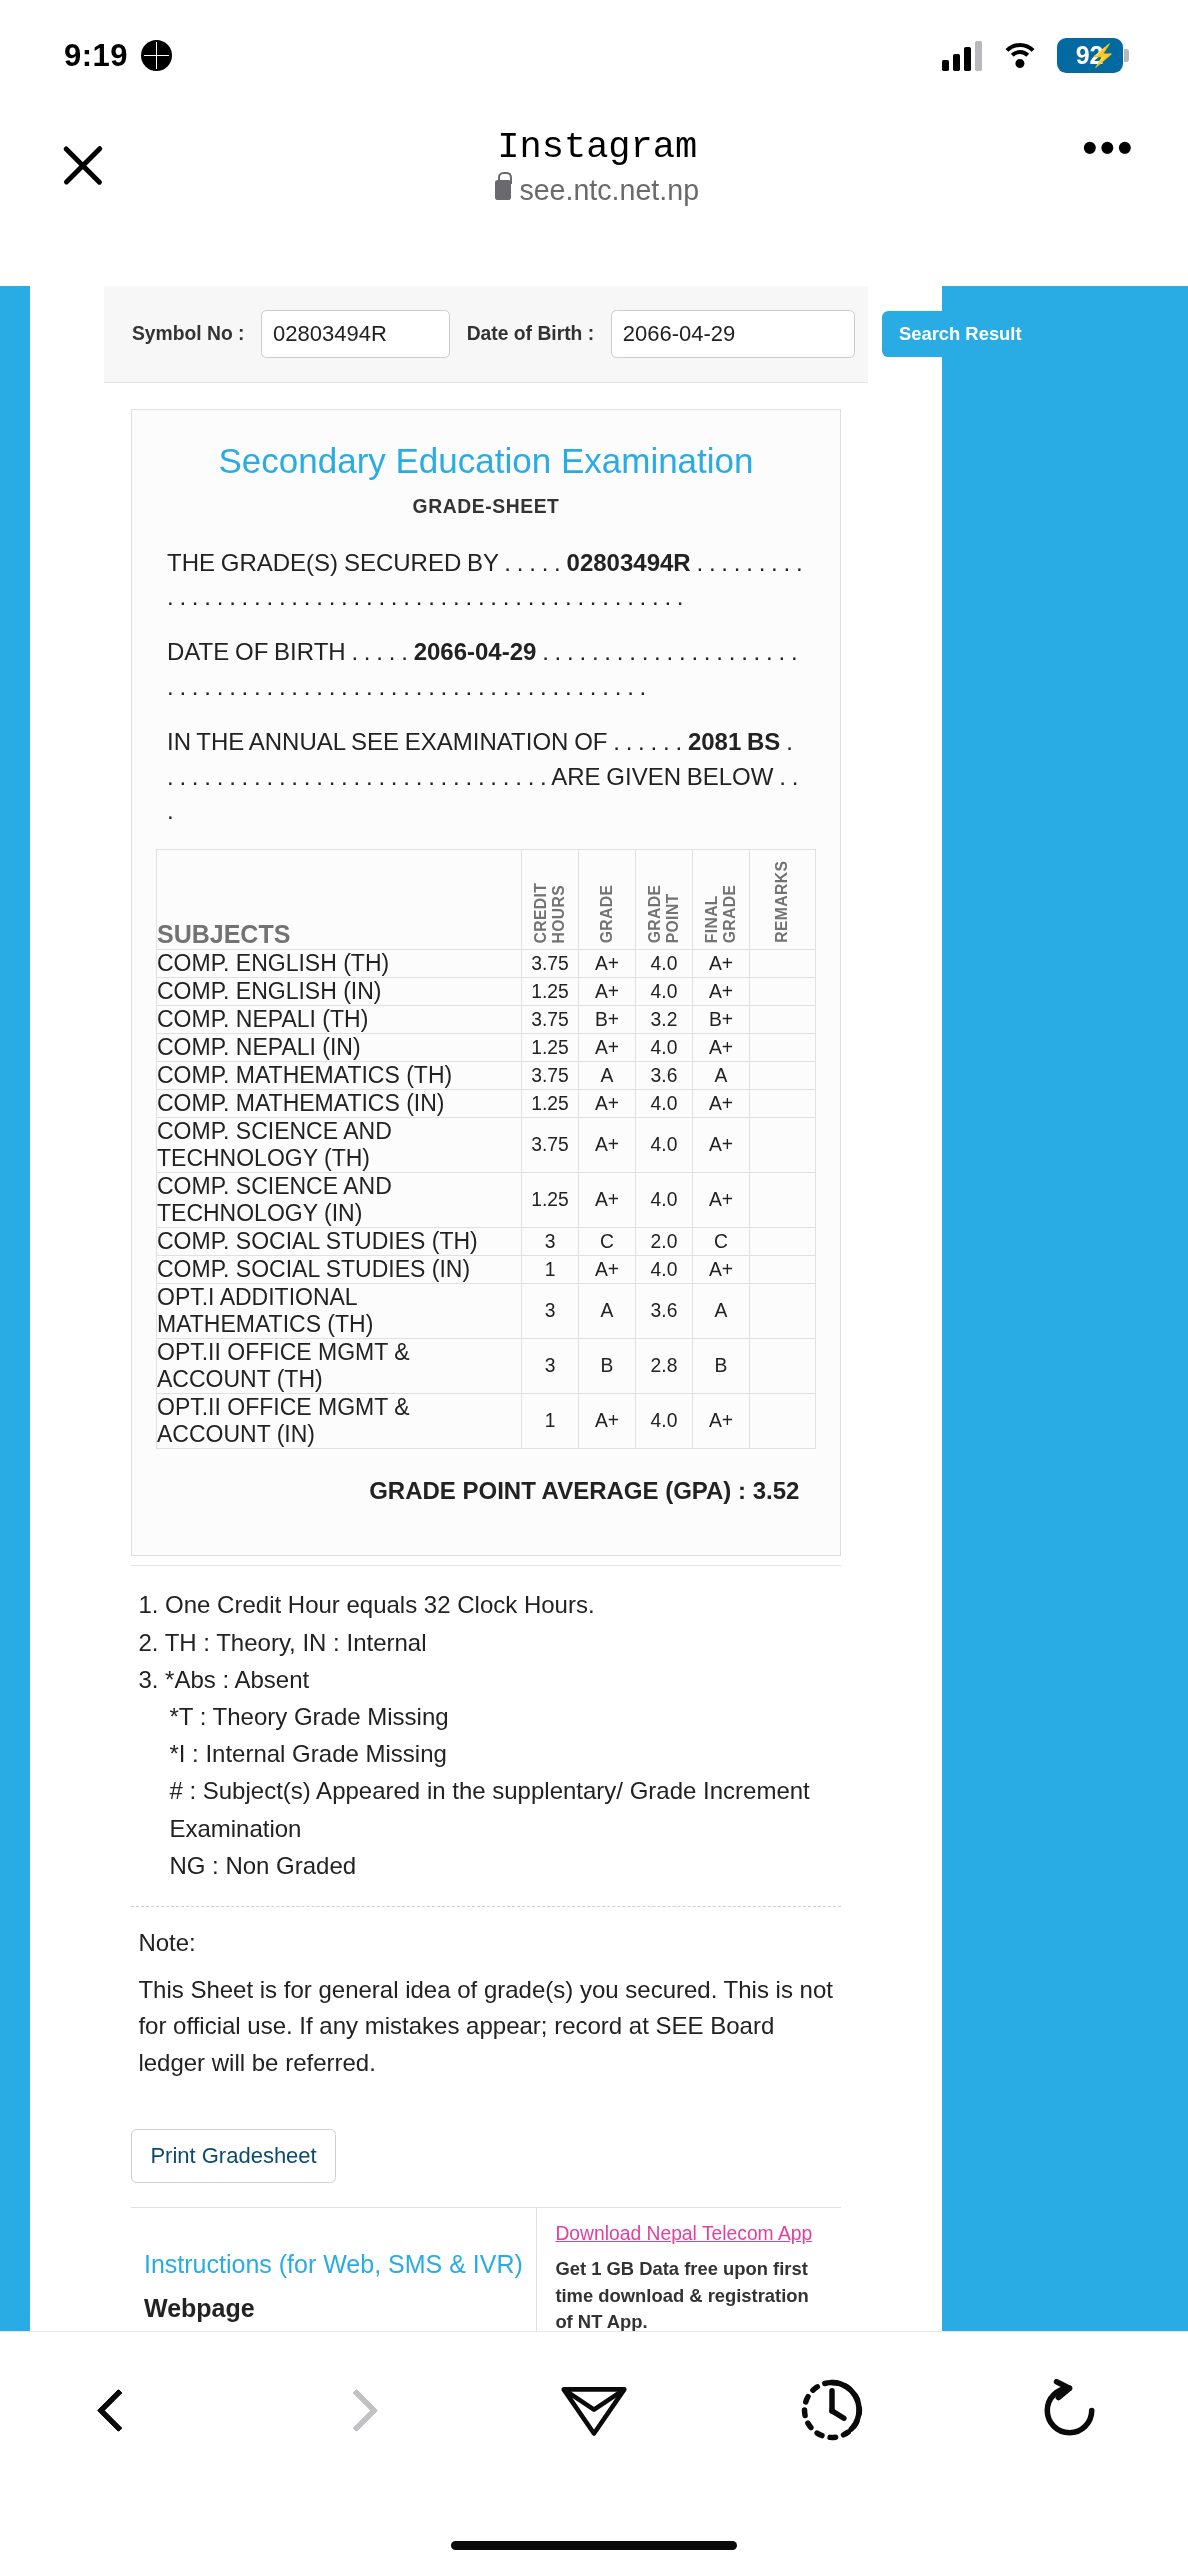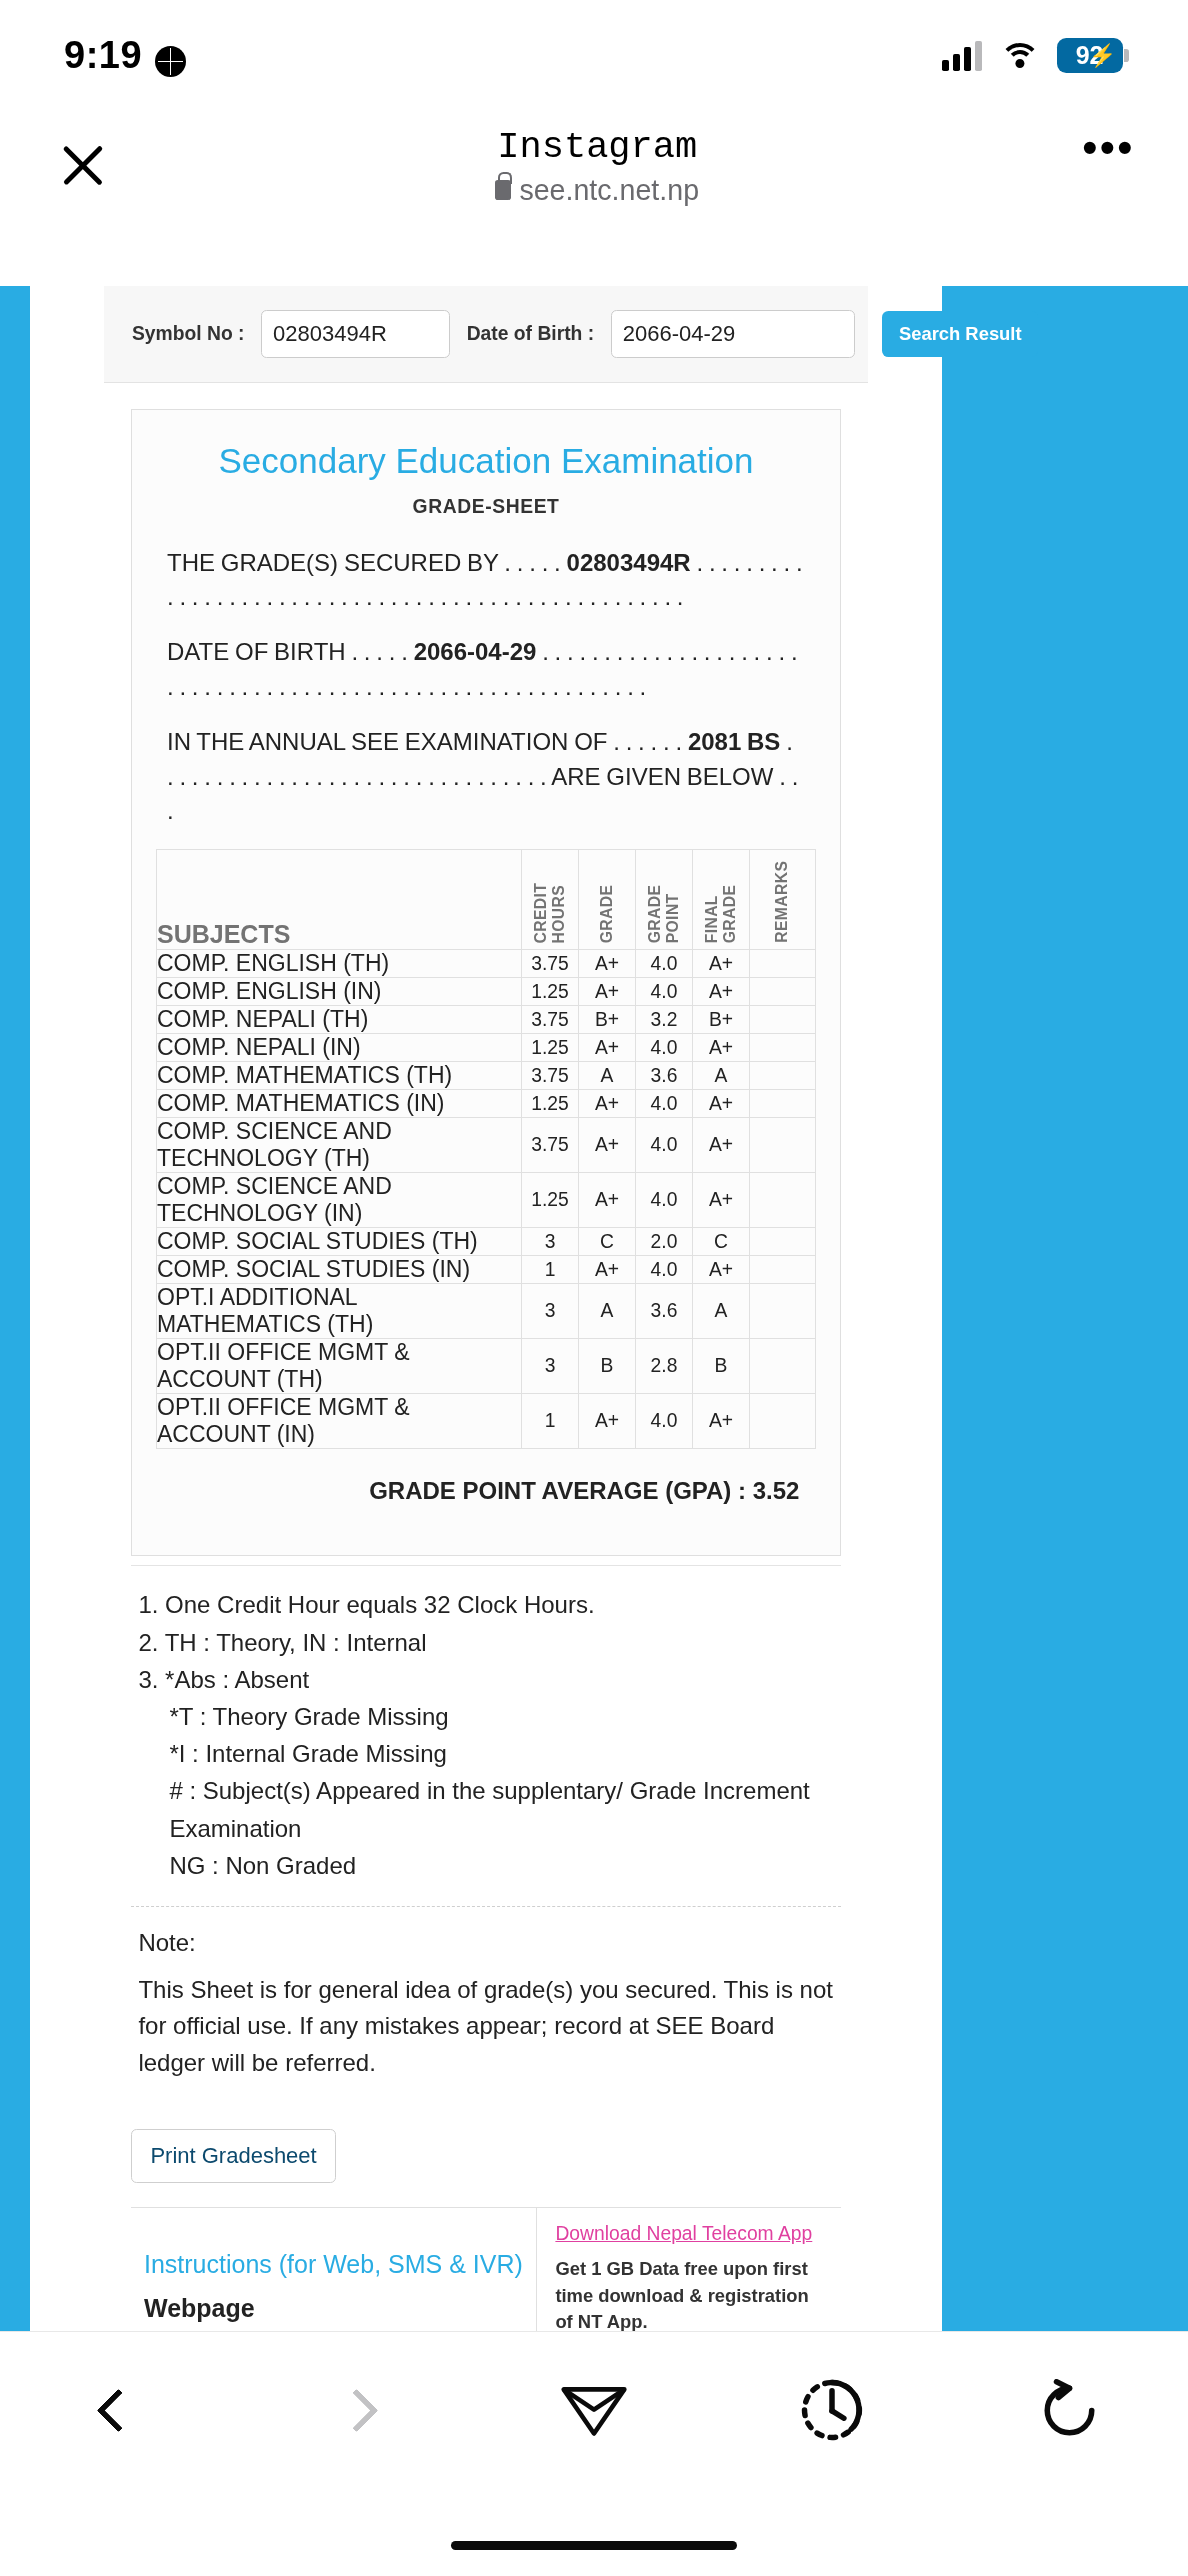--- a/index.html
+++ b/index.html
@@ -13,25 +13,25 @@
 
   
   .statusbar {
     height: 111px;
     display: flex;
     align-items: center;
     justify-content: space-between;
     padding: 0 59px 0 64px;
   }
   .status-time {
-    font-size: 38px;
+    font-size: 31px;
     font-weight: 600;
     letter-spacing: 0.5px;
     display: flex;
-    align-items: flex-end;
+    align-items: center;
     gap: 13px;
     color: #000;
   }
   .globe-icon {
     width: 31px; height: 31px;
     border-radius: 50%;
     background: #000;
     position: relative;
     display: inline-block;
   }

